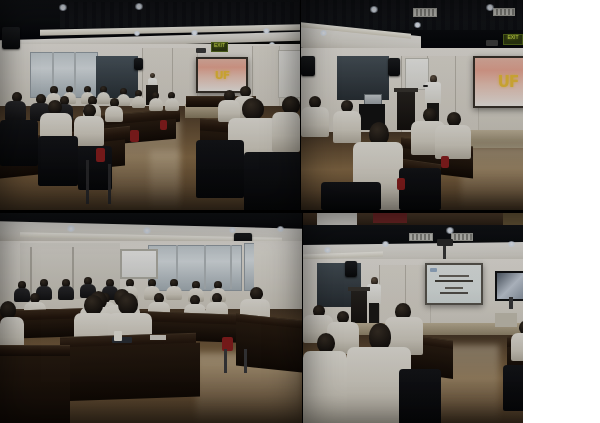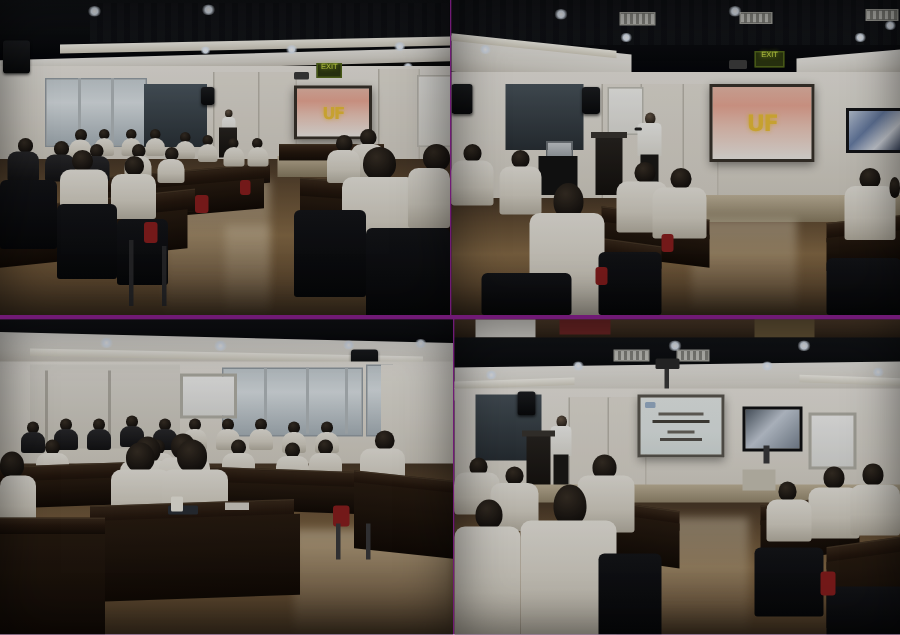--- a/index.html
+++ b/index.html
@@ -4,23 +4,23 @@
 <title>Training Session Photo Collage</title>
 <style>
   html, body {
     margin: 0;
     padding: 0;
     background: #ffffff;
     font-family: "Liberation Sans", sans-serif;
   }
   #collage {
     position: relative;
-    width: 600px;
+    width: 523px;
     height: 423px;
-    background: #701a75;
+    background: #000000;
     overflow: hidden;
   }
   .photo {
     position: absolute;
     overflow: hidden;
     background: #0a0a0a;
   }
   .q-tl { left: 0px;   top: 0px;   width: 300px; height: 210px; }
   .q-tr { left: 301px; top: 0px;   width: 299px; height: 210px; }
   .q-bl { left: 0px;   top: 213px; width: 302px; height: 210px; }

